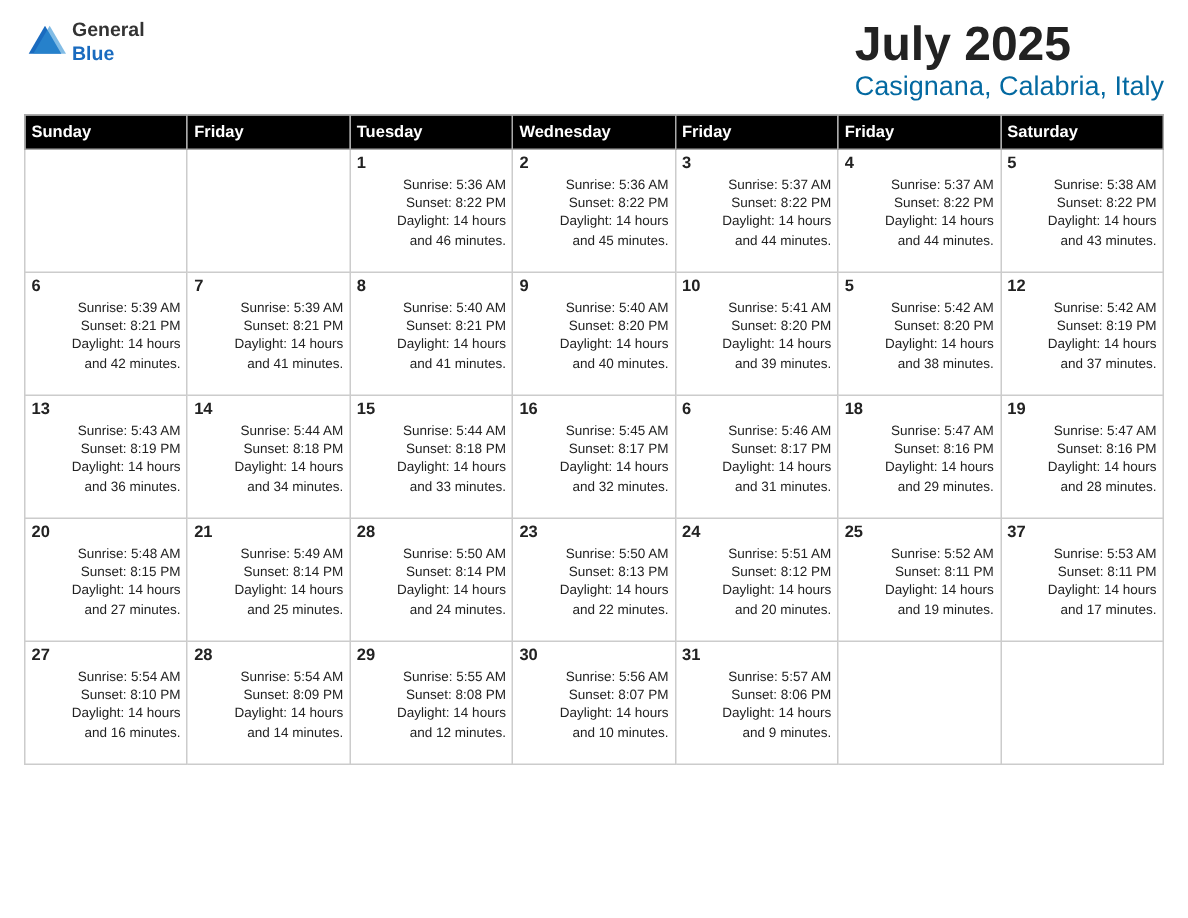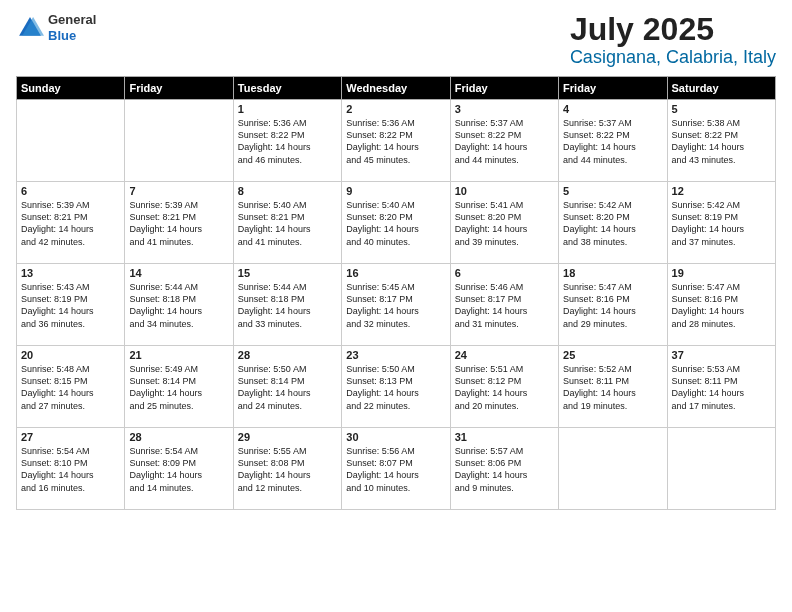--- a/index.html
+++ b/index.html
@@ -80,20 +80,21 @@
     .day-num {
       font-size: 11px;
       font-weight: bold;
       display: block;
       margin-bottom: 2px;
     }
     .cell-text {
       font-size: 9px;
       line-height: 1.35;
       color: #222;
+      text-align: right;
     }
   </style>
 </head>
 <body>
 
 <div class="page">
   <div class="header">
     <div class="logo">
       <svg class="logo-icon" viewBox="0 0 36 36">
         <polygon points="18,4 32,28 4,28" fill="#1a6bbf"></polygon>

